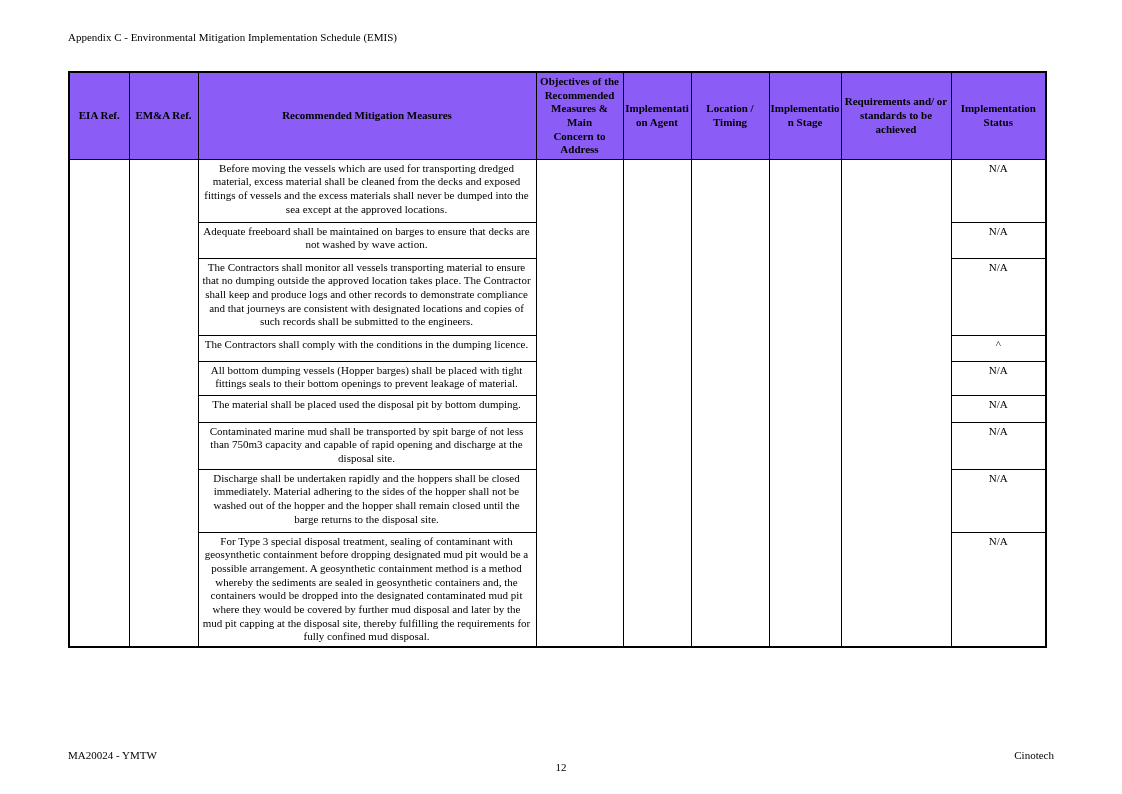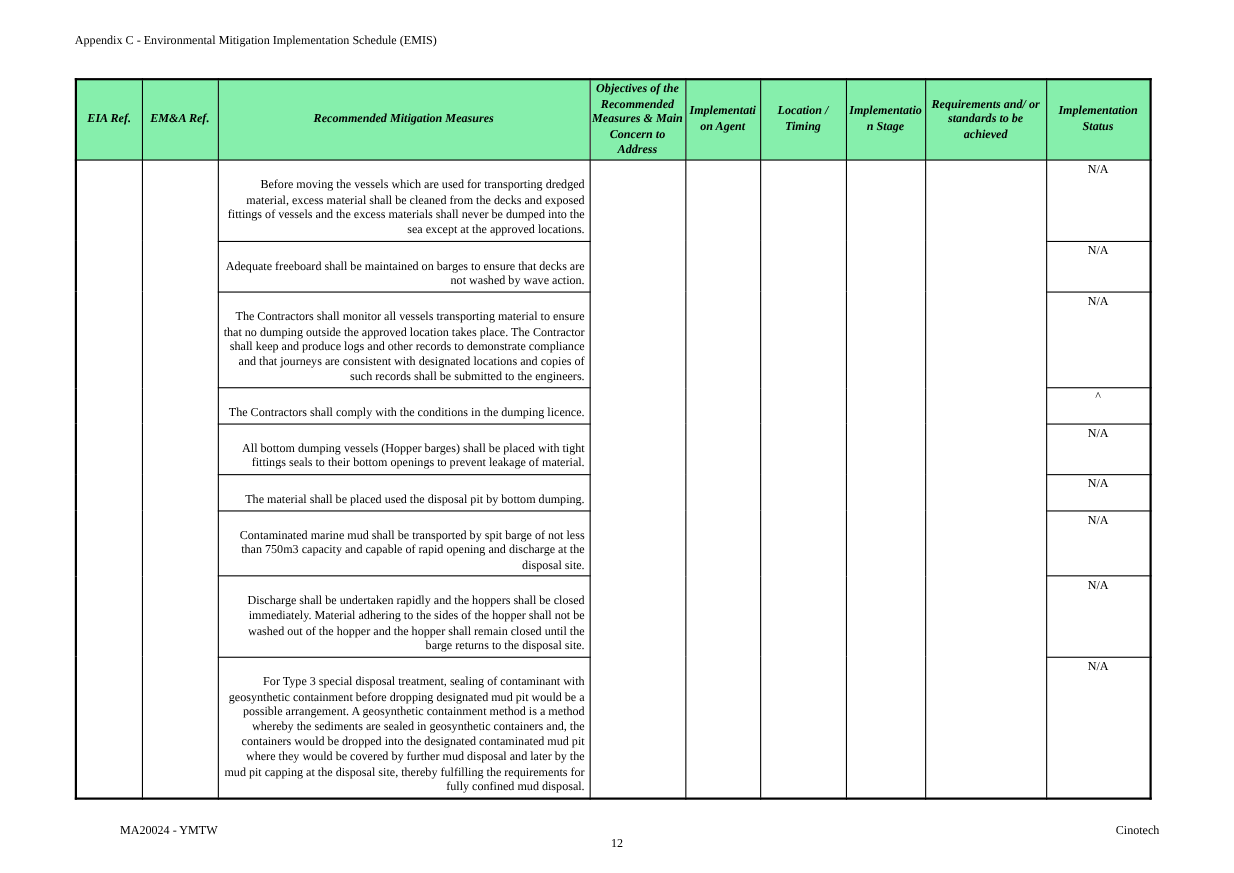--- a/index.html
+++ b/index.html
@@ -29,48 +29,47 @@
     border: 2px solid #000;
   }
   table.emis th, table.emis td {
     border: 1px solid #000;
     font-size: 11px;
     line-height: 1.24;
     vertical-align: top;
     overflow: hidden;
   }
   table.emis thead th {
-    background: #86efac;
+    background: #8b5cf6;
     font-weight: bold;
     text-align: center;
     vertical-align: middle;
     white-space: pre-line;
     padding: 2px 1px;
     height: 67px;
-    font-style: italic;
   }
-  td.measure { text-align: right; padding: 16px 4px 2px 3px; }
+  td.measure { text-align: center; padding: 2px 4px 2px 3px; }
   td.status  { text-align: center; padding: 2px 16px; }
   td.blank   { }
   tbody tr:nth-child(1) { height: 63px; }
   tbody tr:nth-child(2) { height: 36px; }
   tbody tr:nth-child(3) { height: 77px; }
   tbody tr:nth-child(4) { height: 26px; }
   tbody tr:nth-child(5) { height: 34px; }
   tbody tr:nth-child(6) { height: 27px; }
   tbody tr:nth-child(7) { height: 47px; }
   tbody tr:nth-child(8) { height: 63px; }
   tbody tr:nth-child(9) { height: 115px; }
   .footer {
     position: absolute;
     left: 68px; top: 749px;
     width: 986px;
     font-size: 11px;
   }
-  .footer .fl { position: absolute; left: 0; top: 0; margin-left: 41px; }
+  .footer .fl { position: absolute; left: 0; top: 0; }
   .footer .fc { position: absolute; left: 0; width: 100%; text-align: center; top: 12px; }
   .footer .fr { position: absolute; right: 0; top: 0; }
 </style>
 </head>
 <body>
 
 <div class="page">
 
   <div class="doc-title">Appendix C - Environmental Mitigation Implementation Schedule (EMIS)</div>
 

